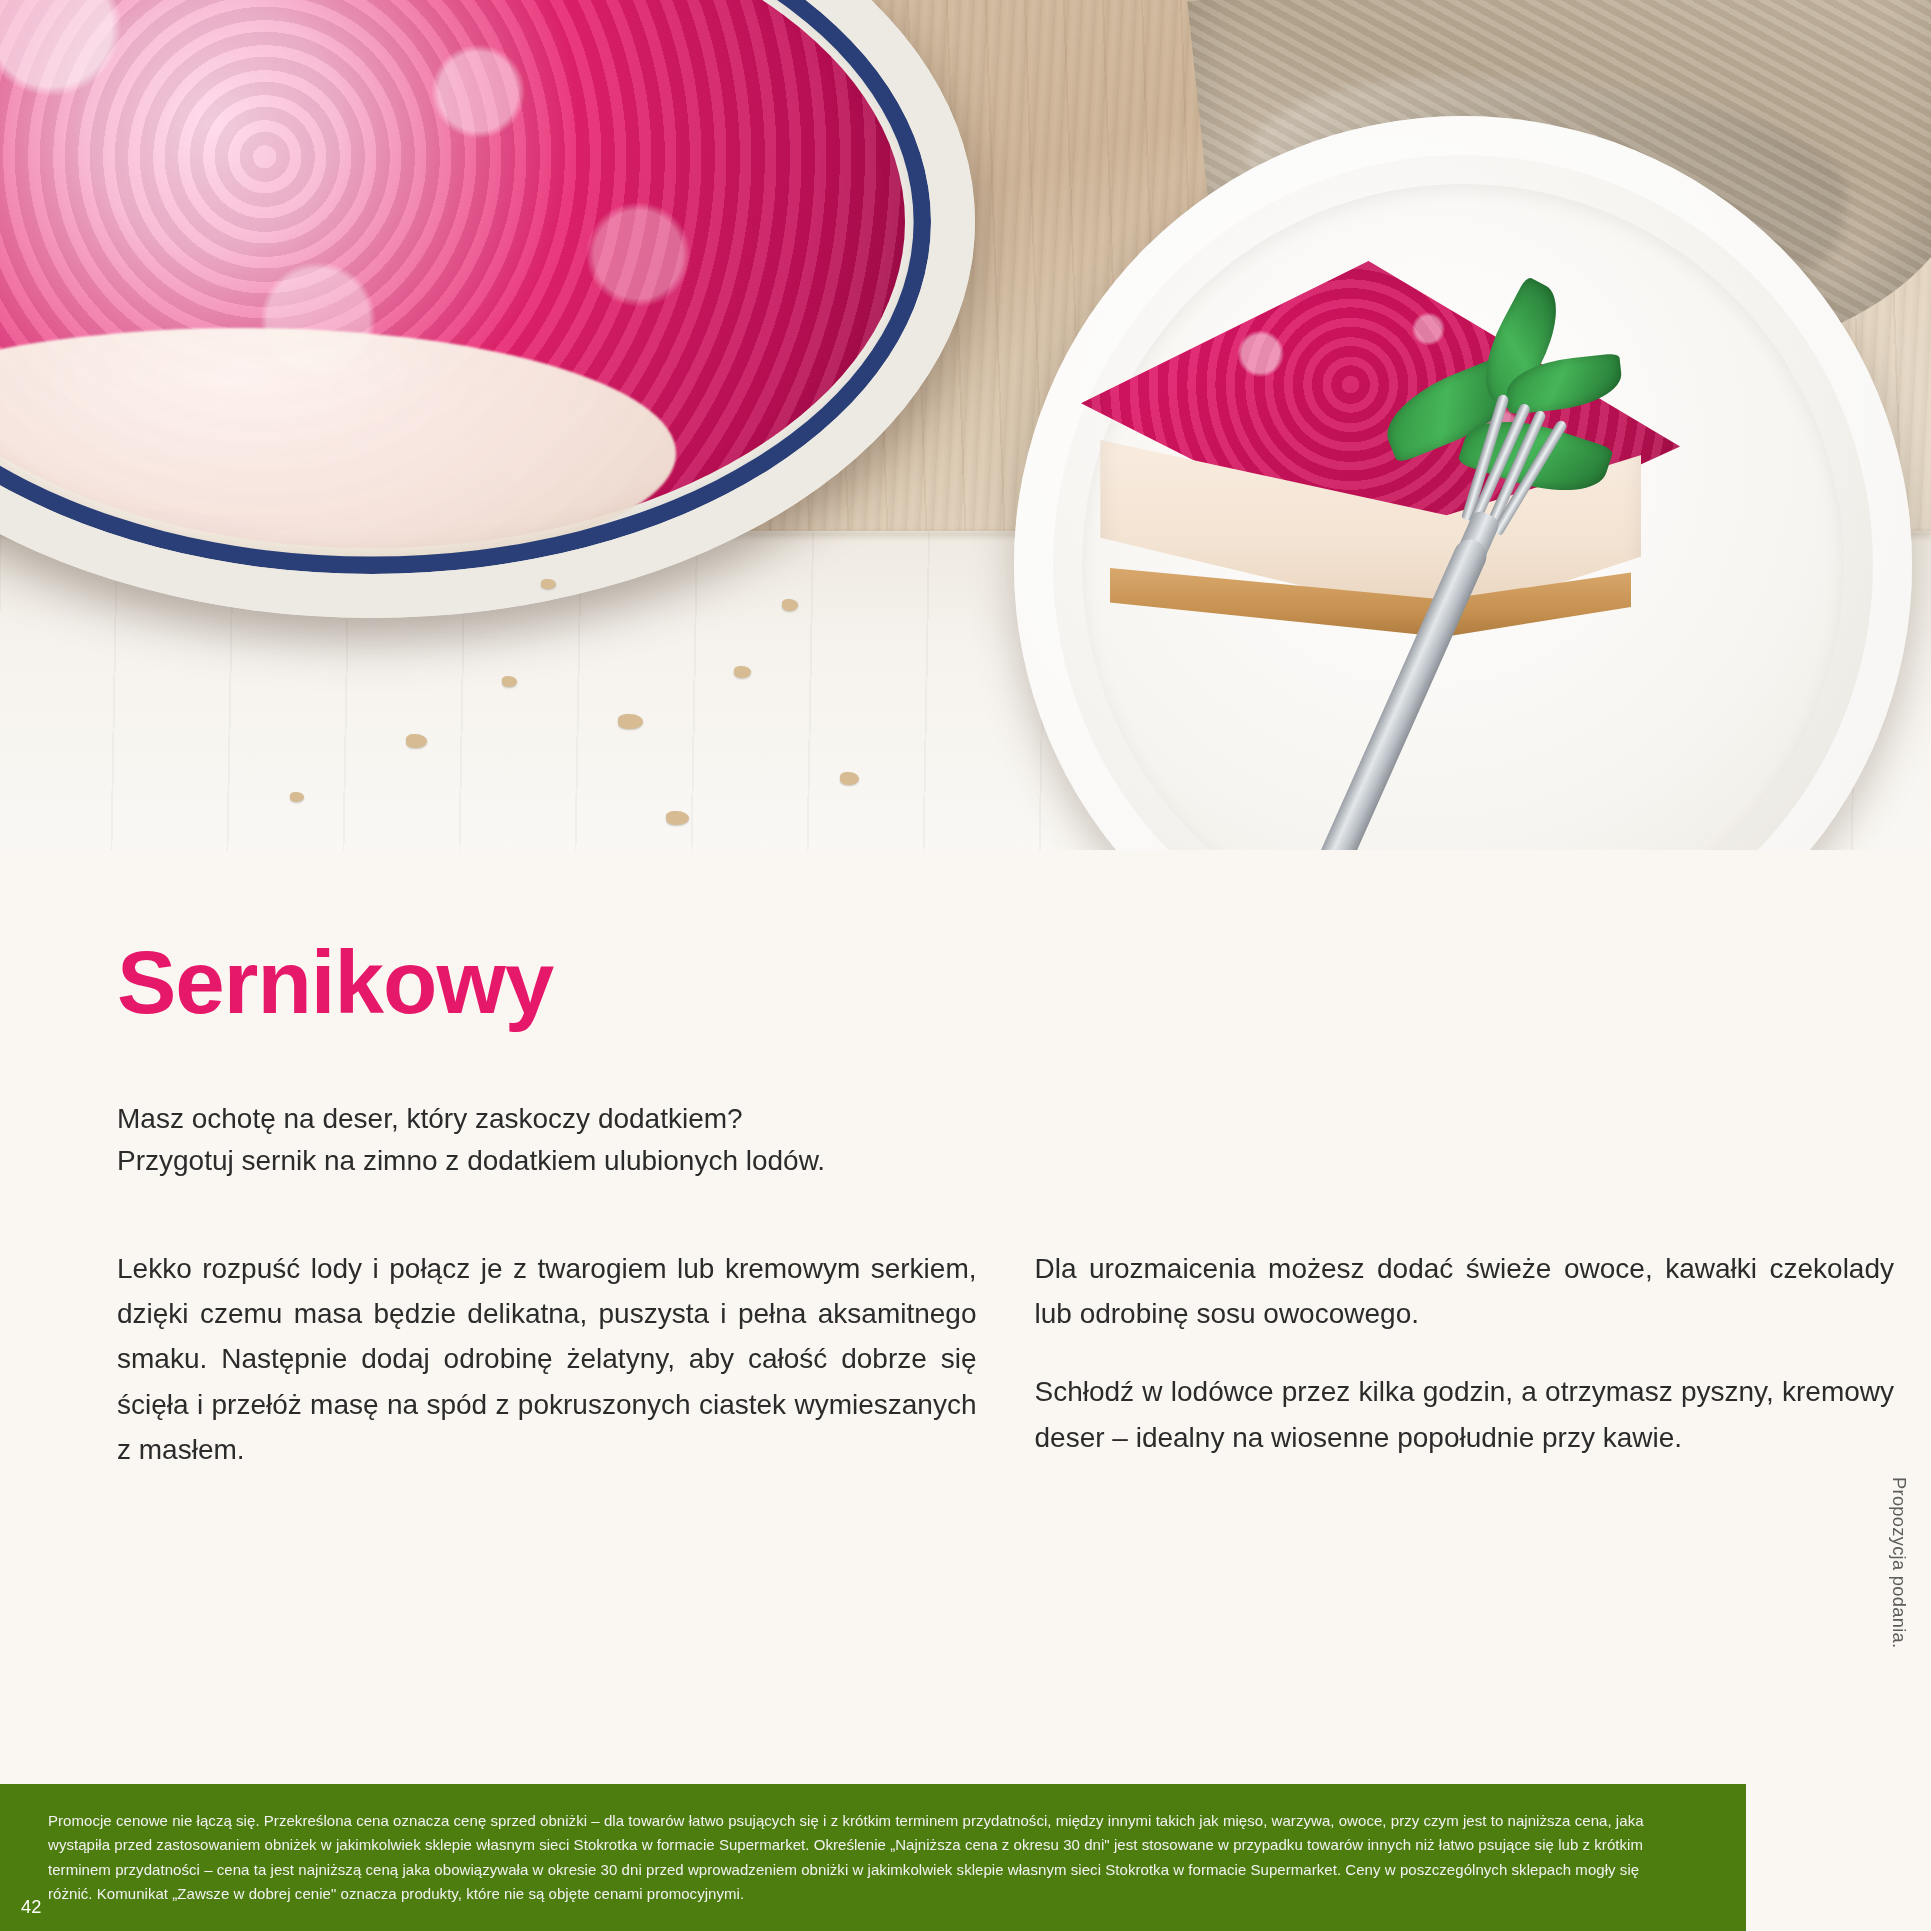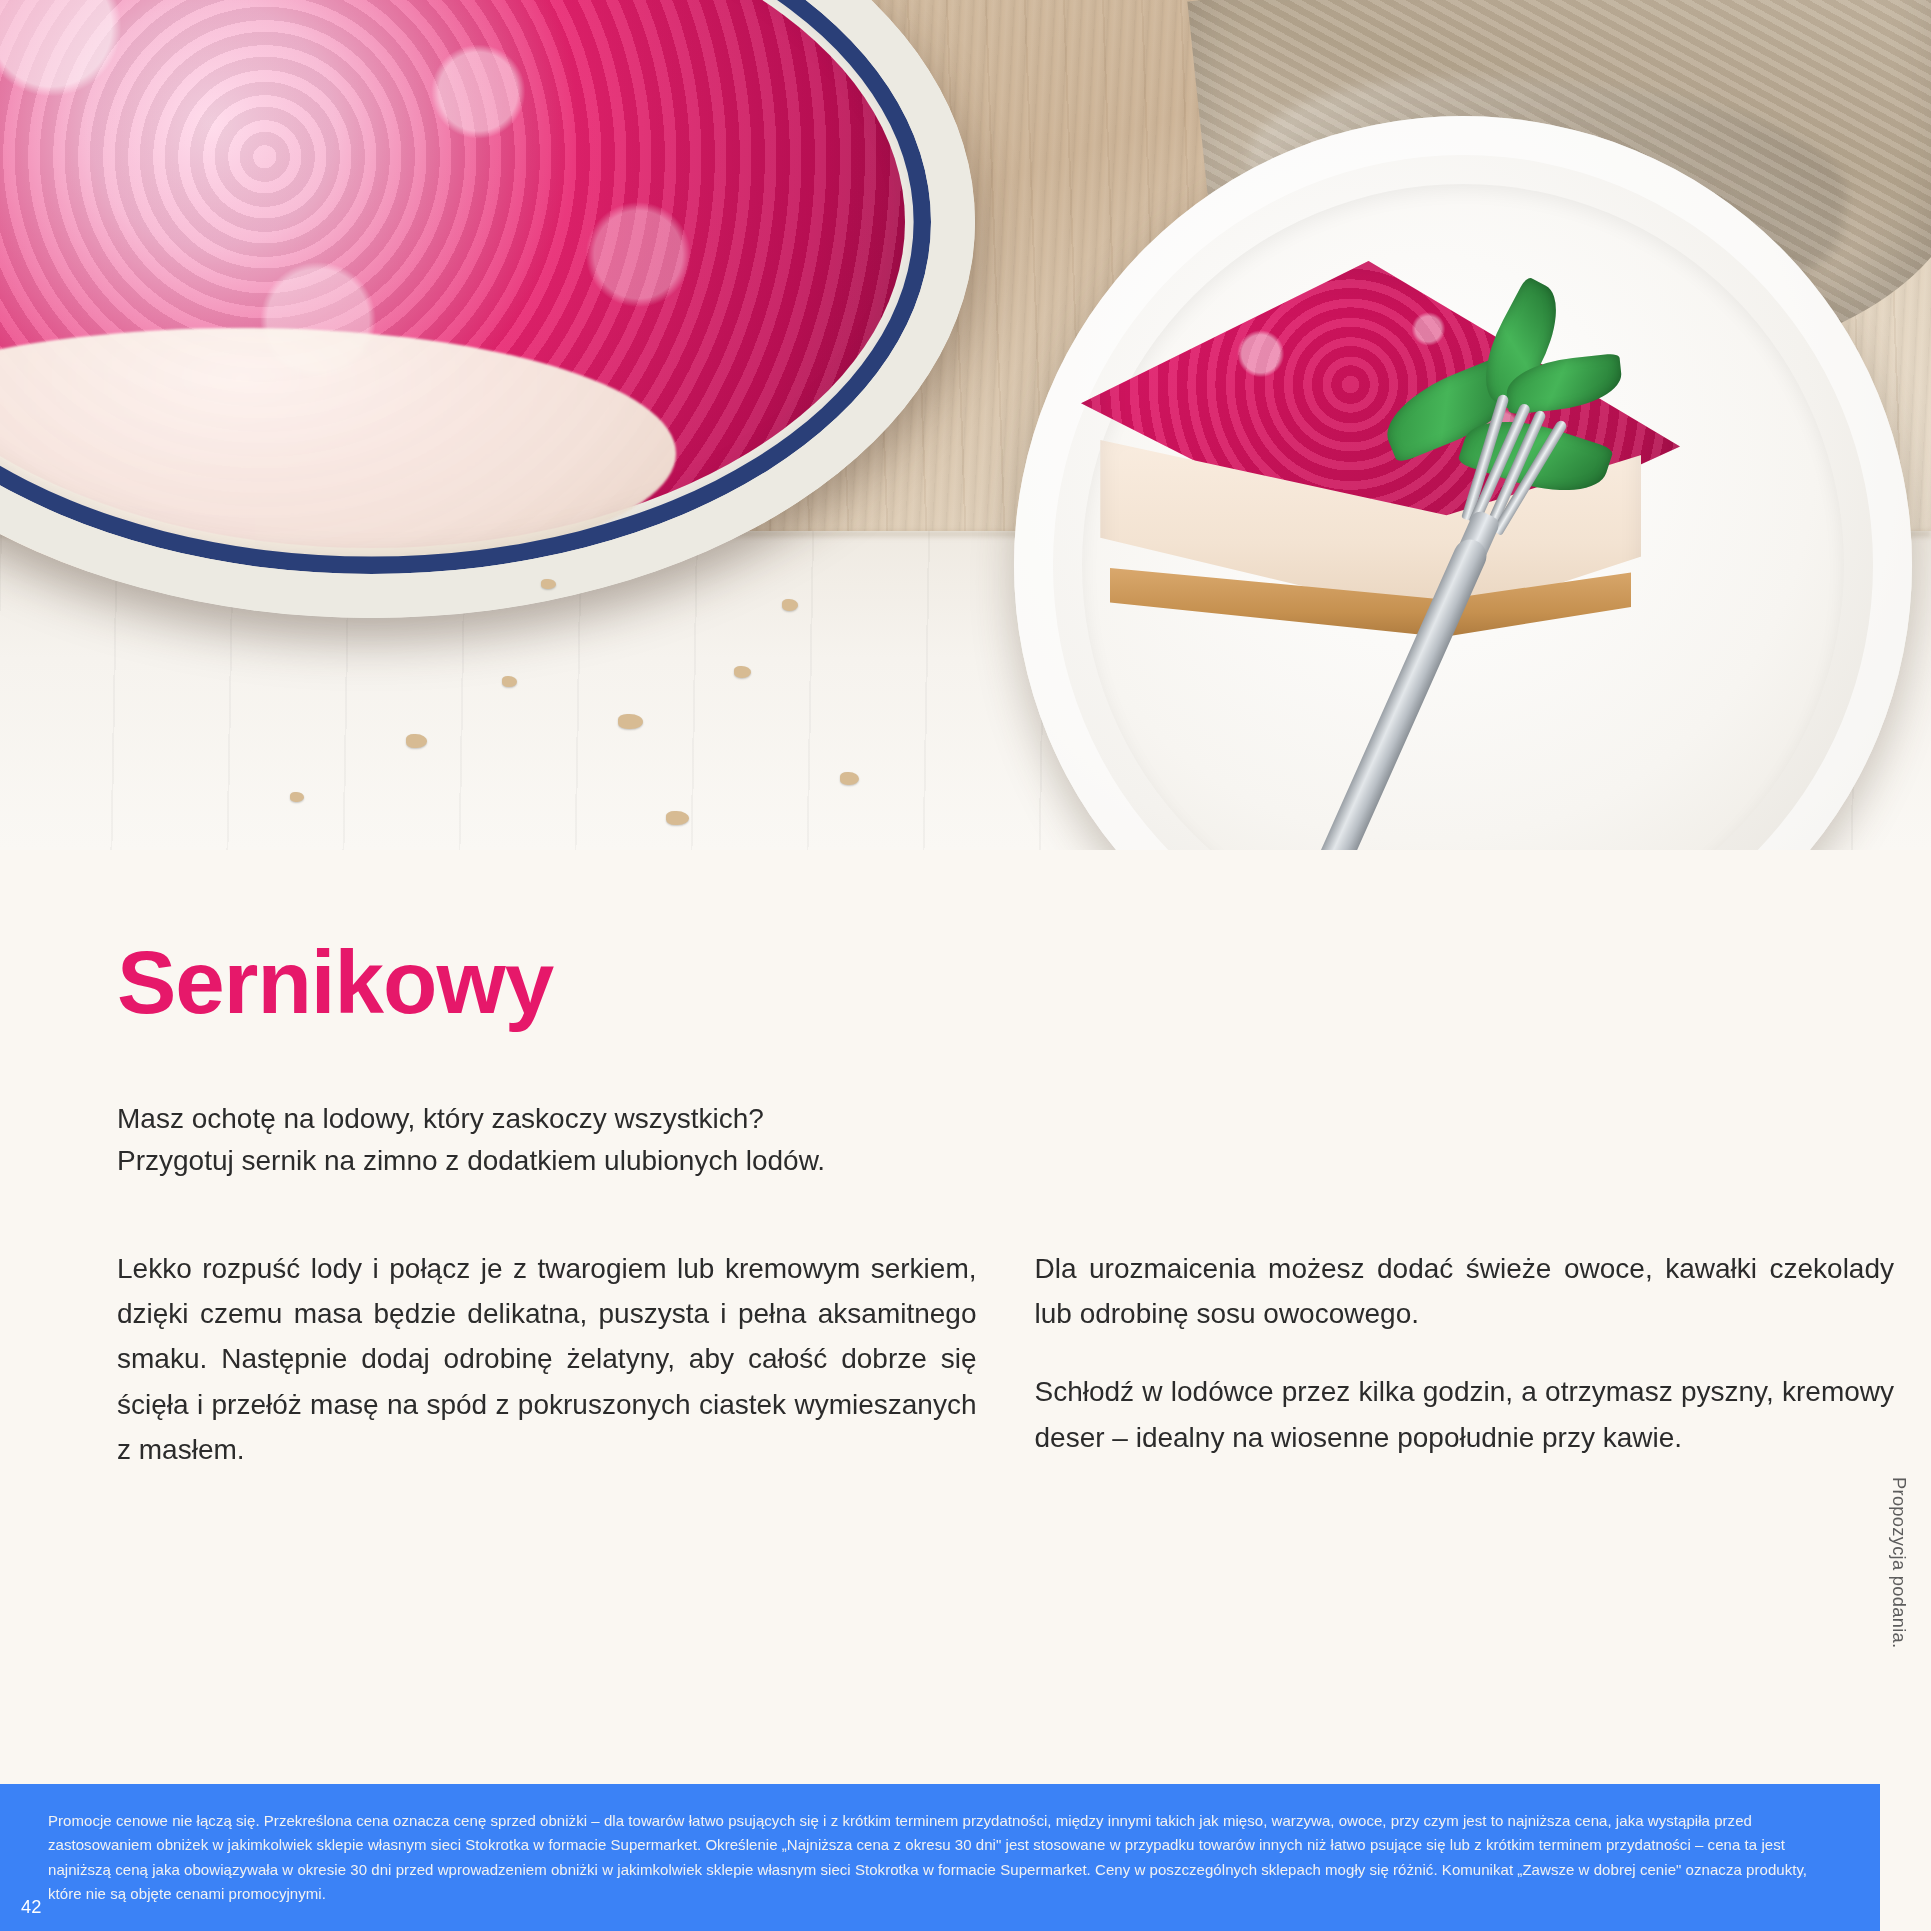--- a/index.html
+++ b/index.html
@@ -300,23 +300,23 @@
     font-size: 18.3px;
     color: #5d5d5d;
     writing-mode: vertical-rl;
     letter-spacing: 0.3px;
   }
 
   
   .footer {
     position: absolute;
     left: 0; bottom: 0;
-    width: 1880px;
+    width: 1746px;
     height: 147px;
-    background: #3b82f6;
+    background: #4d7c0f;
     color: #ffffff;
     padding: 25px 68px 0 48px;
   }
   .footer-text {
     font-size: 15px;
     line-height: 1.62;
     color: #f2f2f2;
     letter-spacing: 0.05px;
   }
   .page-number {
@@ -384,21 +384,21 @@
     <div class="crumb" style="left:782px;top:599px;width:16.4px;height:11.6px;"></div>
   </div>
 
   <div class="content">
 
     <div class="headline">
       <span class="l1">Sernikowy</span>
     </div>
 
     <div class="intro">
-      <span>Masz ochotę na lodowy, który zaskoczy wszystkich?</span>
+      <span>Masz ochotę na deser, który zaskoczy dodatkiem?</span>
       <span>Przygotuj sernik na zimno z dodatkiem ulubionych lodów.</span>
     </div>
 
     <div class="columns">
       <div class="col">
         <p>Lekko rozpuść lody i połącz je z twarogiem lub kremowym serkiem, dzięki czemu masa będzie delikatna, puszysta i pełna aksamitnego smaku. Następnie dodaj odrobinę żelatyny, aby całość dobrze się ścięła i przełóż masę na spód z pokruszonych ciastek wymieszanych z masłem.</p>
       </div>
       <div class="col">
         <p>Dla urozmaicenia możesz dodać świeże owoce, kawałki czekolady lub odrobinę sosu owocowego.</p>
         <p>Schłodź w lodówce przez kilka godzin, a otrzymasz pyszny, kremowy deser – idealny na wiosenne popołudnie przy kawie.</p>

